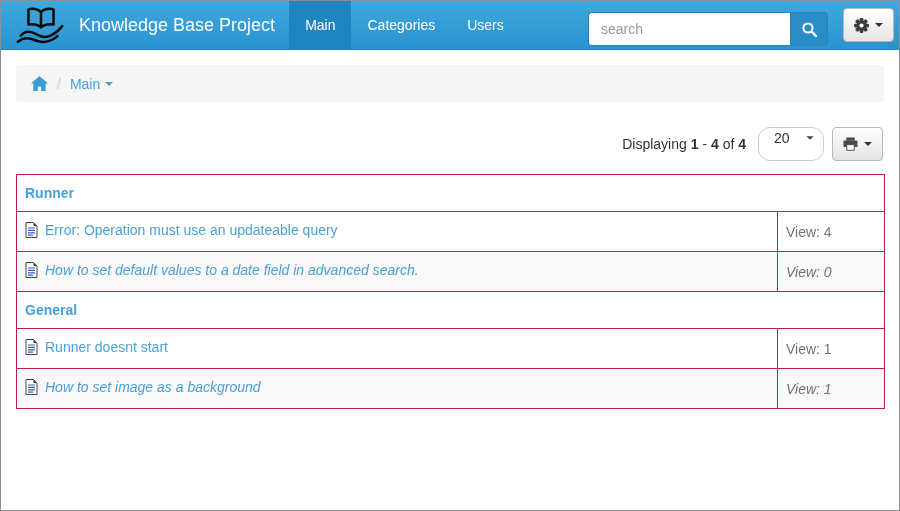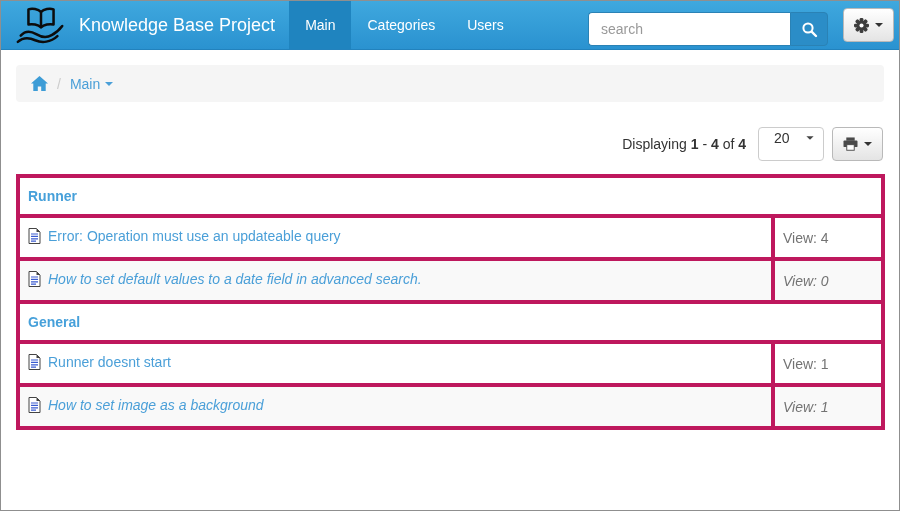--- a/index.html
+++ b/index.html
@@ -61,32 +61,32 @@
   .crumb-current .caret{border-top-color:#4a9fd8;}
   
   .toolbar{
     margin:25px 16px 0 15px;height:34px;
     display:flex;align-items:center;justify-content:flex-end;gap:8px;
   }
   .displaying{font-size:14px;color:#333;margin-right:4px;white-space:nowrap;margin-left:40px;}
   .displaying b{font-weight:bold;}
   .select-box{
     width:66px;height:34px;box-sizing:border-box;background:#fff;
-    border:1px solid #ccc;border-radius:4px;font-size:14px;color:#333;
+    border:1px solid #ccc;border-radius:12px;font-size:14px;color:#333;
     display:flex;align-items:center;justify-content:space-between;
     padding:0 9px 12px 15px;cursor:pointer;
   }
   .select-box .caret{border-top-color:#444;transform:scale(.9);}
   .btn-caret{border-top-color:#333;}
   
   .kb-table{
     margin:13px 15px 0 15px;width:869px;
     border-collapse:collapse;font-size:14px;
   }
-  .kb-table td{border:4px solid #be185d;padding:8px;line-height:20px;vertical-align:middle;}
+  .kb-table td{border:1px solid #be185d;padding:8px;line-height:20px;vertical-align:middle;}
   tr.striped td{background:#f9f9f9;font-style:italic;}
   .category-cell{font-weight:bold;color:#46a0da;}
   .title-cell{color:#4a9fd8;}
   .article-link{color:#4a9fd8;text-decoration:none;cursor:pointer;}
   .doc-icon{vertical-align:-3px;margin-right:7px;}
   .views-cell{width:90px;text-align:left;color:#737373;white-space:nowrap;}
 </style>
 </head>
 <body>
 

